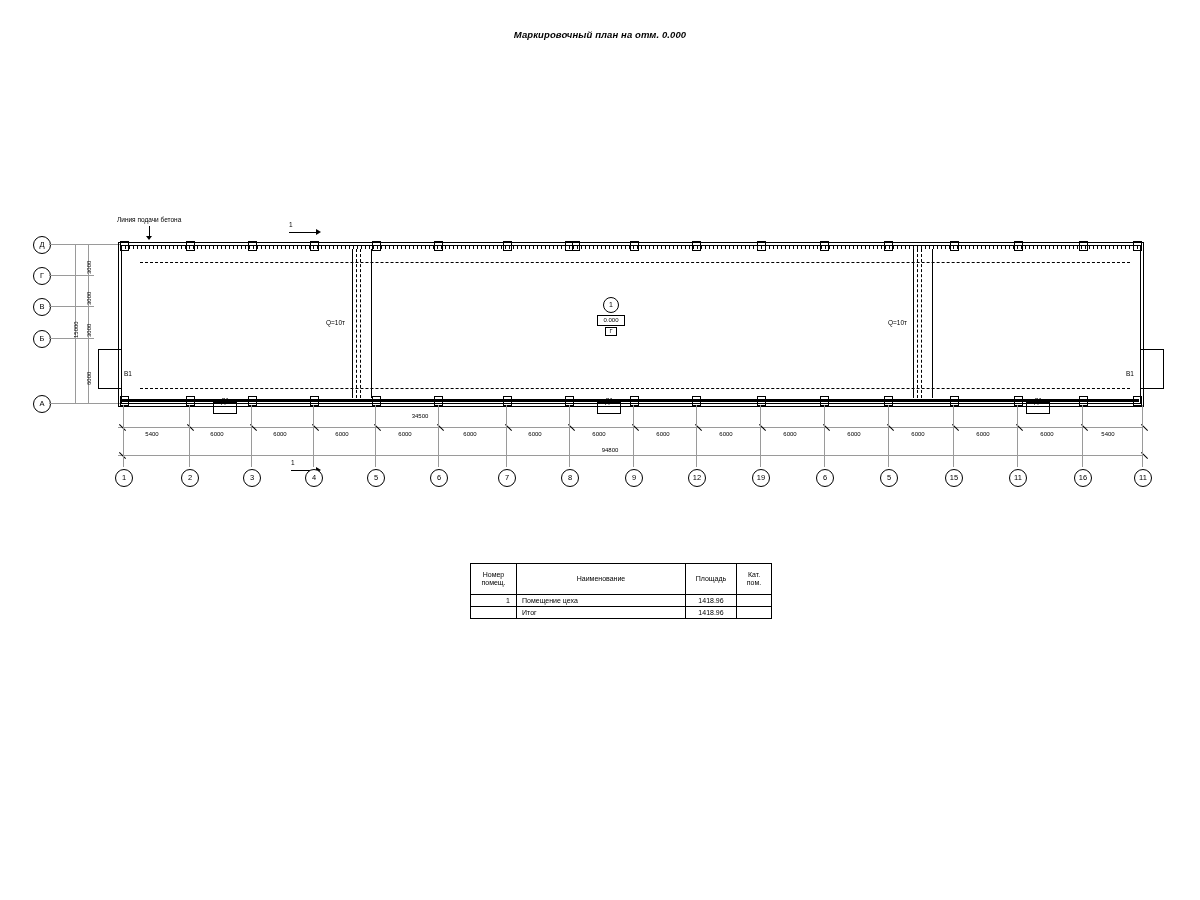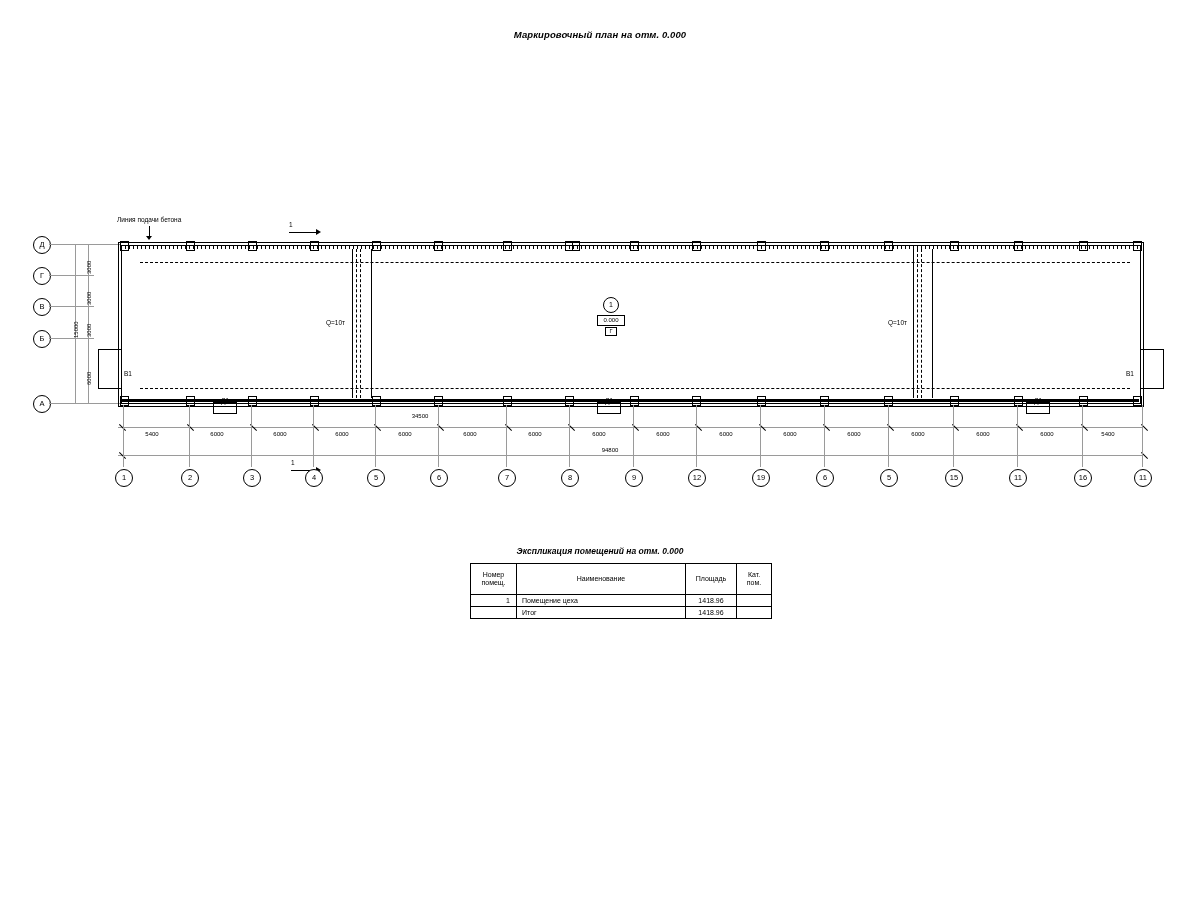--- a/index.html
+++ b/index.html
@@ -186,21 +186,20 @@
     border-bottom: 3px solid transparent;
     border-left: 5px solid #000;
   }
 </style>
 </head>
 <body>
 
 <div class="sheet">
 
   <div class="title-main">Маркировочный план на отм. 0.000</div>
-  <div class="title-sub">Экспликация помещений на отм. 0.000</div>
 
   <div class="circle axis-circle" style="left:33px; top:236px;">Д</div>
   <div class="circle axis-circle" style="left:33px; top:267px;">Г</div>
   <div class="circle axis-circle" style="left:33px; top:298px;">В</div>
   <div class="circle axis-circle" style="left:33px; top:330px;">Б</div>
   <div class="circle axis-circle" style="left:33px; top:395px;">А</div>
 
   <div class="hline grey" style="left:49px; top:244px; width:72px;"></div>
   <div class="hline grey" style="left:49px; top:275px; width:40px;"></div>
   <div class="hline grey" style="left:49px; top:306px; width:40px;"></div>

